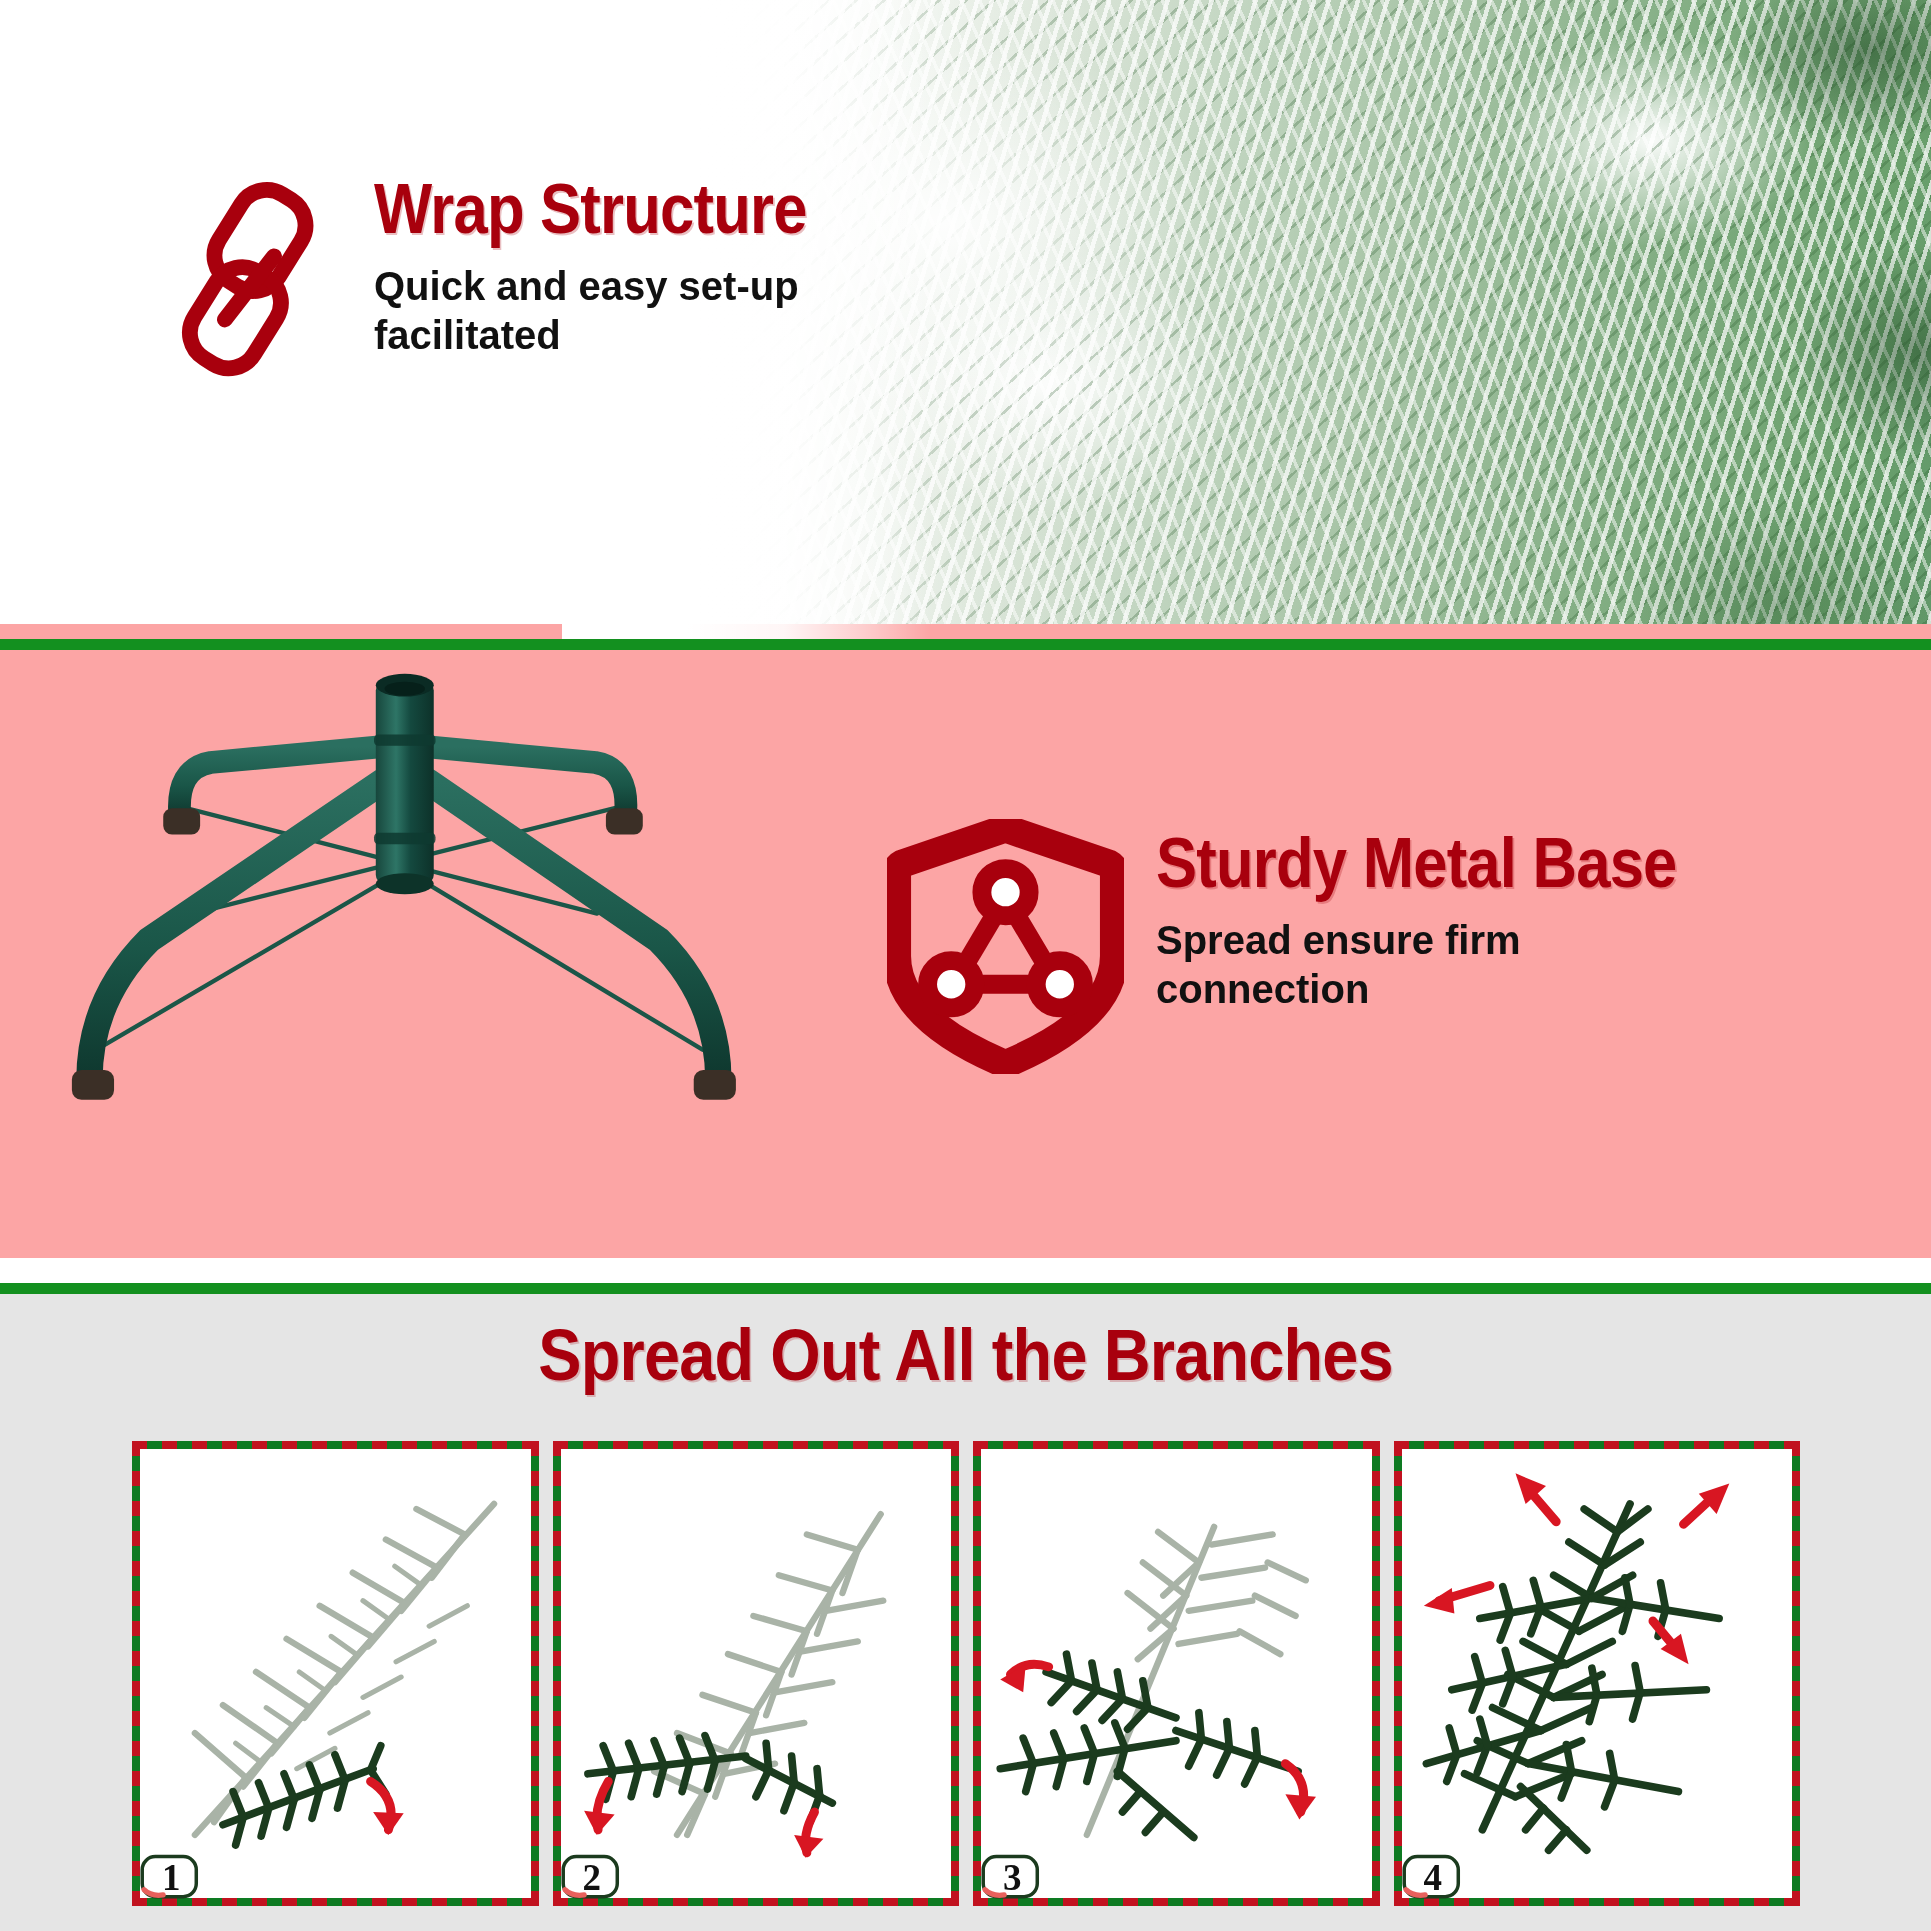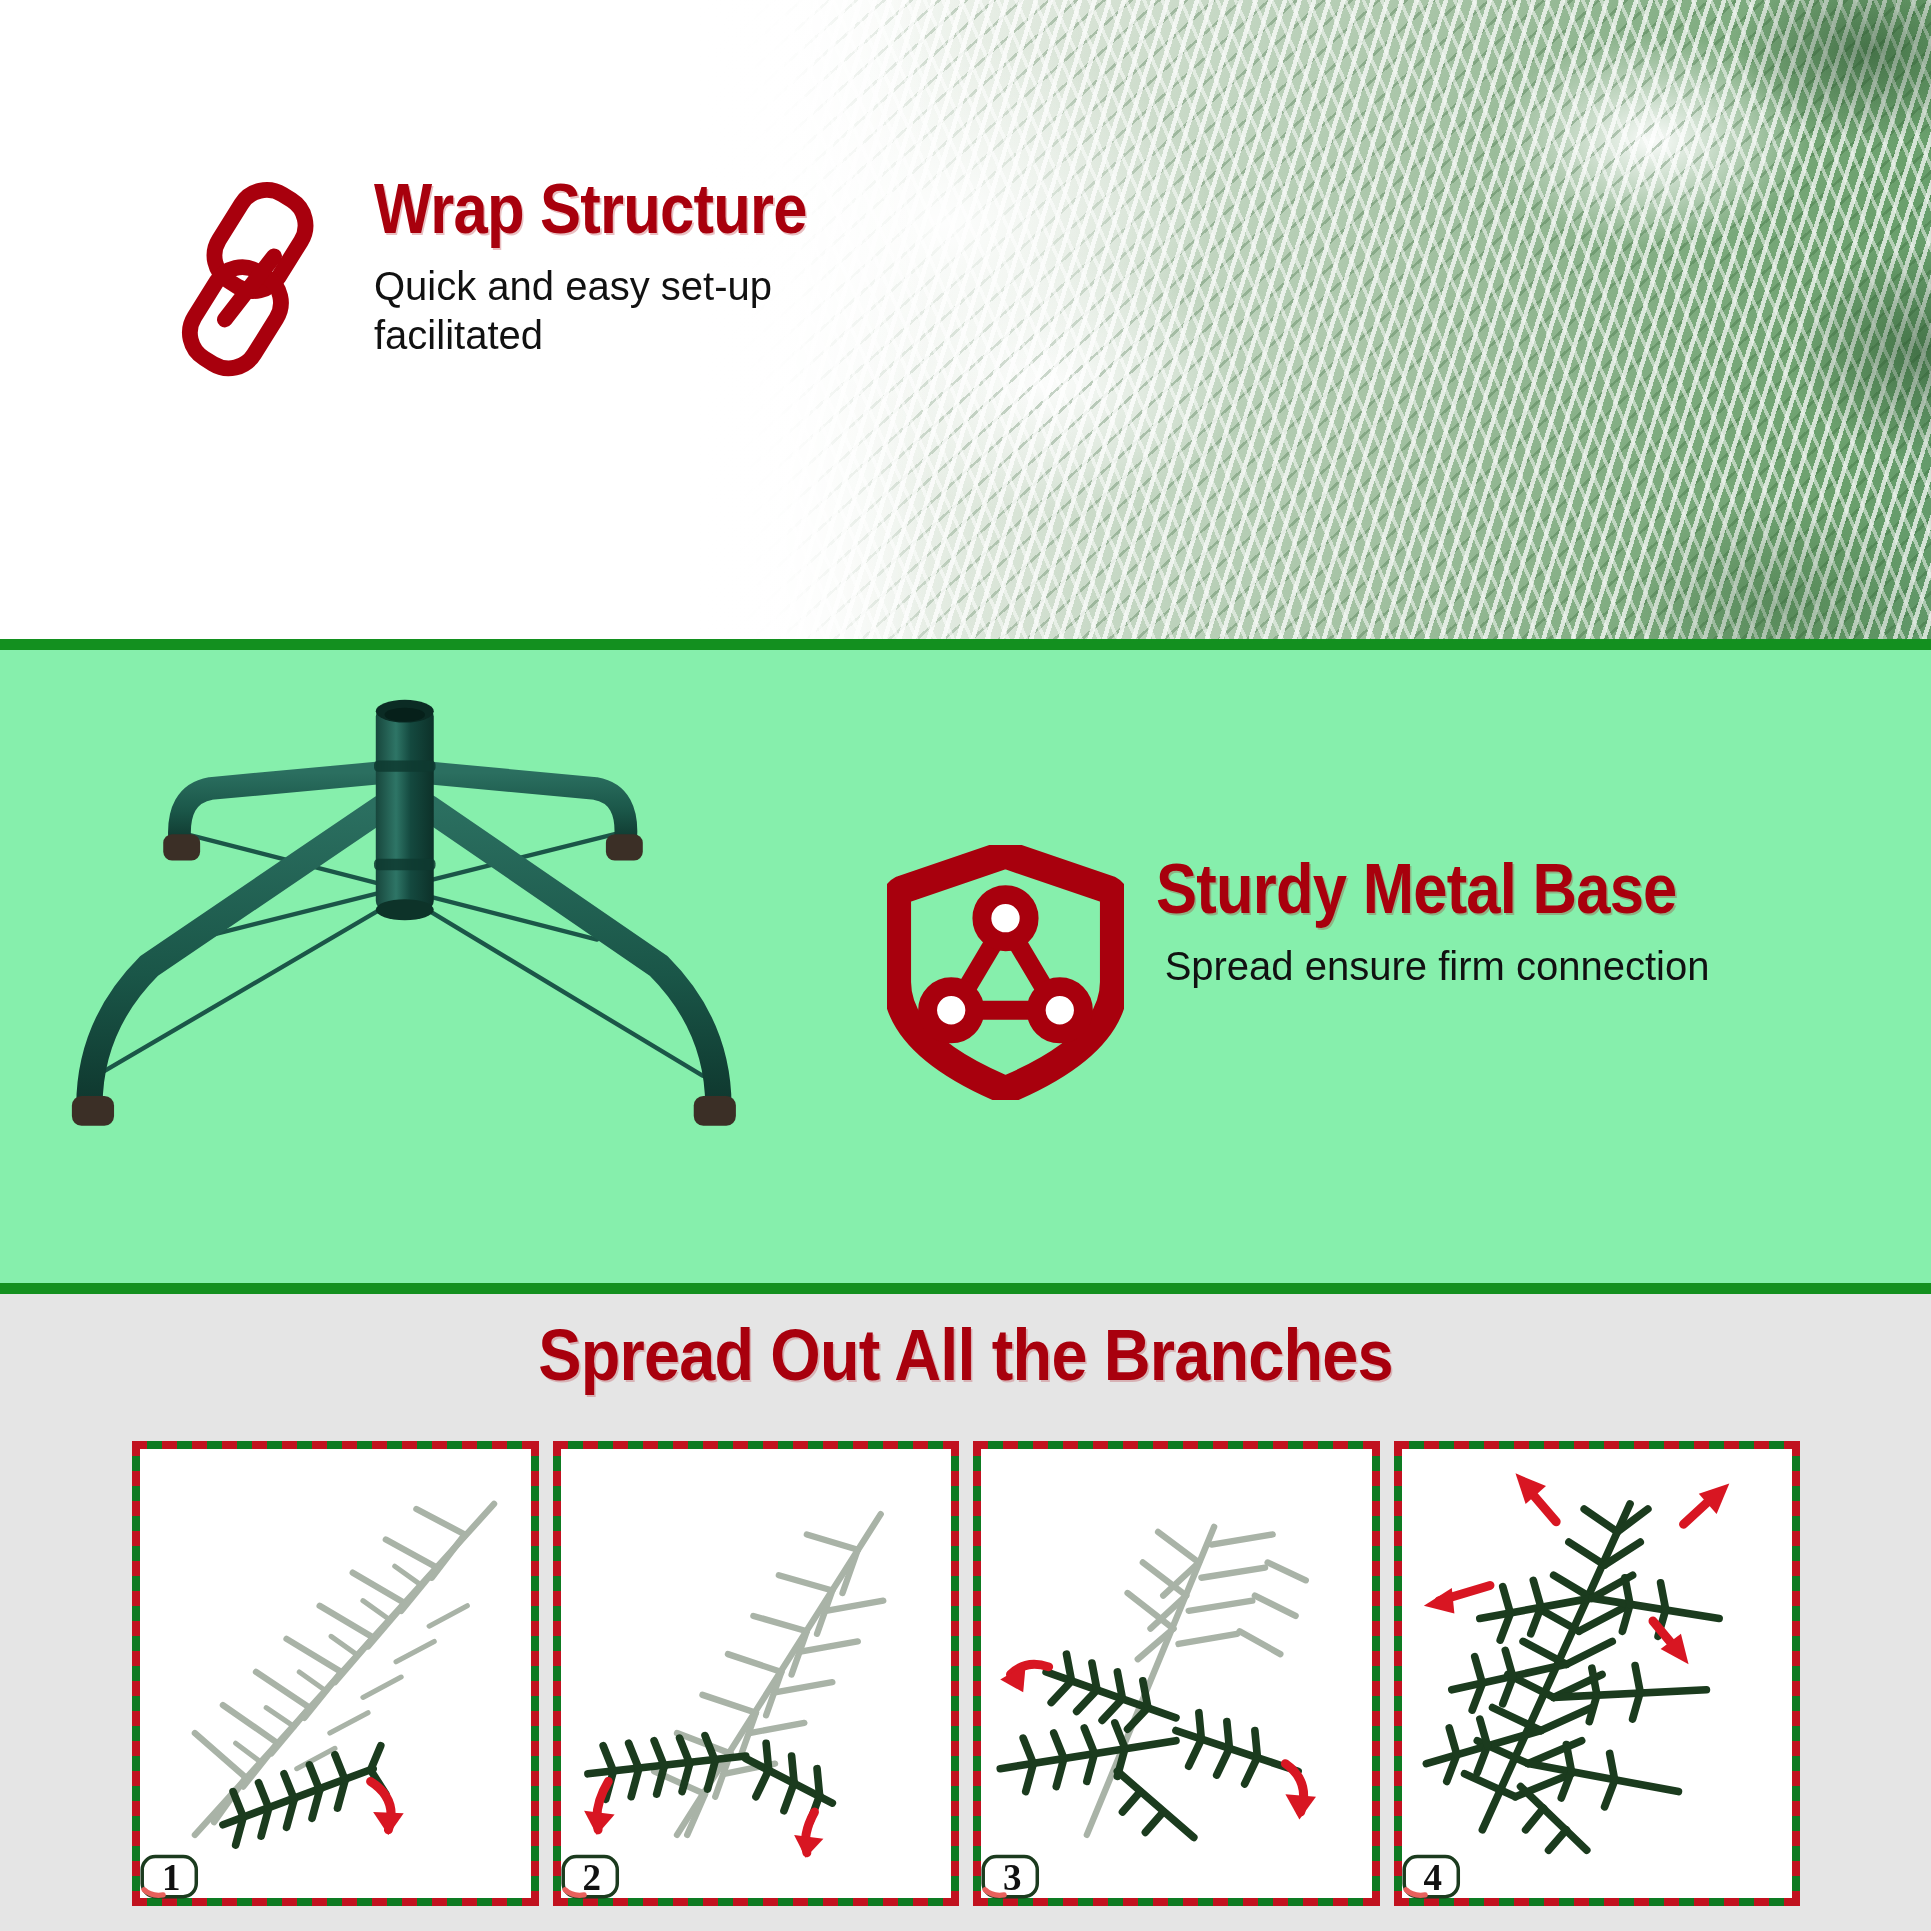--- a/index.html
+++ b/index.html
@@ -62,30 +62,30 @@
     white-space:nowrap;
     margin:0 0 19.3px 0;
     text-shadow:1.8px 1.8px 0 rgba(168,0,13,.25);
   }
   .sub-black{
     color:#111;
     font-size:40px;
     line-height:1.22;
     max-width:562px;
     margin:0;
-    font-weight:normal;
+    font-weight:bold;
   }
 
   
   .divider-green{position:absolute;left:0;width:1931px;height:10.5px;background:#13901F;z-index:9;}
   #divider-top{top:639px;}
   #divider-bottom{top:1283px;}
 
   
-  #section-base{position:absolute;left:0;top:650px;width:1931px;height:634px;background:#86efac;text-align:center;}
+  #section-base{position:absolute;left:0;top:624px;width:1931px;height:634px;background:#fca5a5;}
 
   .stand-photo{position:absolute;left:35px;top:26px;width:729px;height:492px;}
 
   .feature-base{position:absolute;left:887px;top:202px;display:flex;align-items:flex-start;}
   .icon-shield{width:237px;height:255px;flex:0 0 auto;margin-right:32px;margin-top:-7px;}
 
   
   #section-steps{position:absolute;left:0;top:1294px;width:1931px;height:637px;background:#e5e5e5;}
   #steps-title{
     text-align:center;color:#A8000D;font-weight:bold;font-size:72px;

